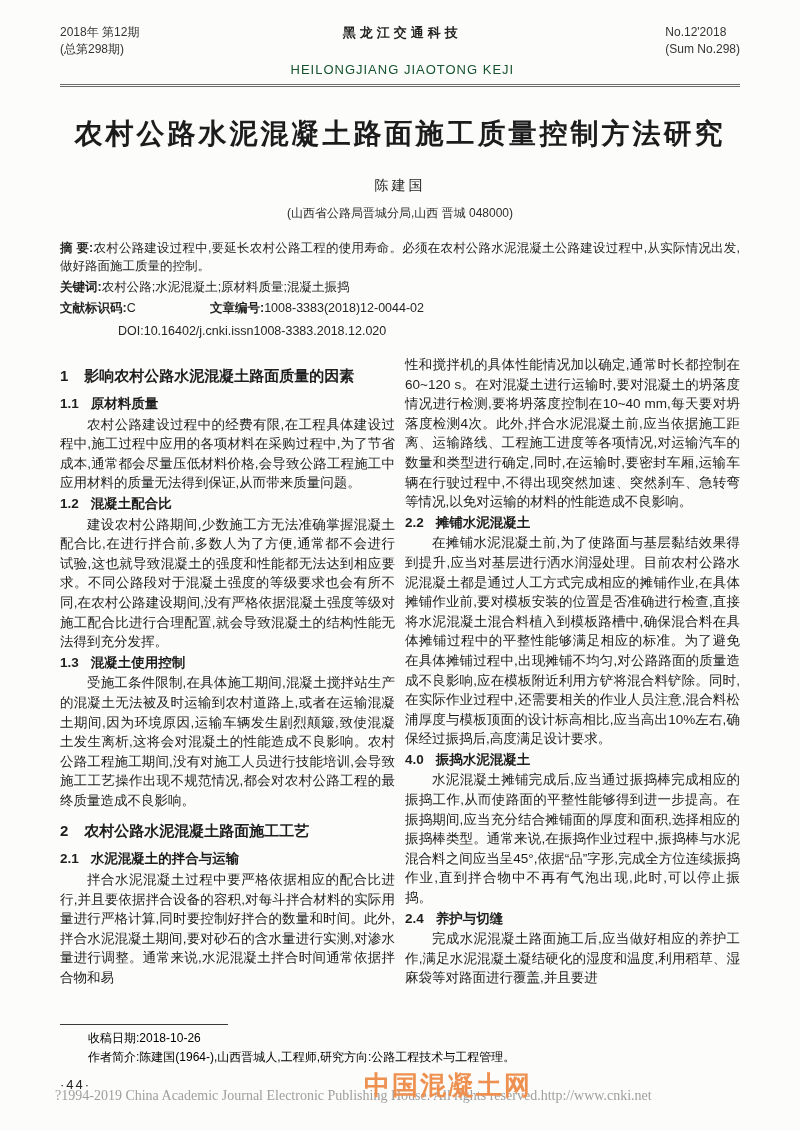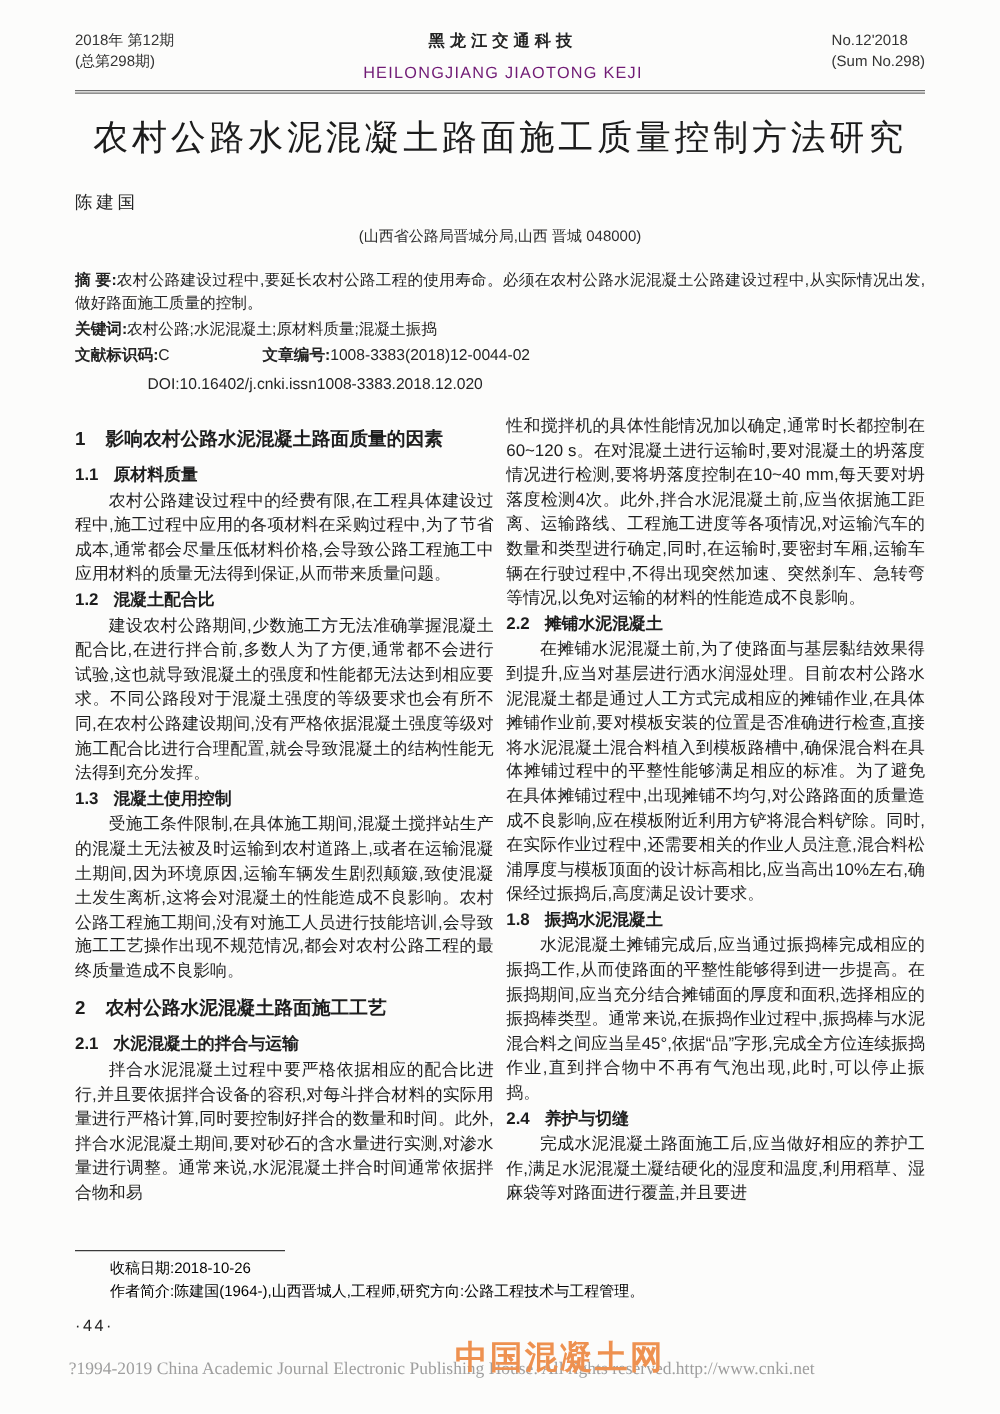--- a/index.html
+++ b/index.html
@@ -9,26 +9,26 @@
     background:#fcfcfb; color:#242424; overflow:hidden;
     font-family:"Liberation Sans","DejaVu Sans",sans-serif;
   }
   .content { position:absolute; left:60px; top:24px; width:680px; }
 
   
   .jheader { display:flex; justify-content:space-between; align-items:flex-start; }
   .jh-side { font-size:12px; line-height:17px; color:#333; white-space:nowrap; }
   .jh-center { text-align:center; }
   .jh-cn { font-size:13px; font-weight:bold; letter-spacing:4px; }
-  .jh-en { font-size:13px; letter-spacing:1px; margin-top:8px; color:#701a75; }
+  .jh-en { font-size:13px; letter-spacing:1px; margin-top:20px; color:#14532d; }
   .double-rule { margin-top:7px; height:3px; border-top:1px solid #6c6c6c; border-bottom:1px solid #6c6c6c; }
 
   
-  .article-title { margin-top:16px; text-align:center; font-size:28px; font-weight:normal; letter-spacing:3px; color:#1c1c1c; }
-  .author { margin-top:24px; text-align:left; font-size:14px; letter-spacing:3px; }
+  .article-title { margin-top:28px; text-align:center; font-size:28px; font-weight:bold; letter-spacing:3px; color:#1c1c1c; }
+  .author { margin-top:24px; text-align:center; font-size:14px; letter-spacing:3px; }
   .affiliation { margin-top:10px; text-align:center; font-size:12px; color:#2d2d2d; }
 
   
   .meta { margin-top:17px; font-size:12.5px; line-height:18px; }
   .meta .row { text-align:justify; }
   .meta .label { font-weight:bold; }
   .class-row { margin-top:3px; display:flex; }
   .class-row .item1 { width:220px; }
   .class-row .item2 { width:150px; }
   .doi-row { margin-top:5px; padding-left:58px; }
@@ -107,21 +107,21 @@
           <div class="blk h2"><span class="num">1.3</span><span>混凝土使用控制</span></div>
           <div class="blk p">受施工条件限制,在具体施工期间,混凝土搅拌站生产的混凝土无法被及时运输到农村道路上,或者在运输混凝土期间,因为环境原因,运输车辆发生剧烈颠簸,致使混凝土发生离析,这将会对混凝土的性能造成不良影响。农村公路工程施工期间,没有对施工人员进行技能培训,会导致施工工艺操作出现不规范情况,都会对农村公路工程的最终质量造成不良影响。</div>
           <div class="blk h1"><span class="num">2</span><span>农村公路水泥混凝土路面施工工艺</span></div>
           <div class="blk h2"><span class="num">2.1</span><span>水泥混凝土的拌合与运输</span></div>
           <div class="blk p">拌合水泥混凝土过程中要严格依据相应的配合比进行,并且要依据拌合设备的容积,对每斗拌合材料的实际用量进行严格计算,同时要控制好拌合的数量和时间。此外,拌合水泥混凝土期间,要对砂石的含水量进行实测,对渗水量进行调整。通常来说,水泥混凝土拌合时间通常依据拌合物和易</div>
         </div>
       <div class="col" id="col-right">
           <div class="blk p noindent">性和搅拌机的具体性能情况加以确定,通常时长都控制在60~120 s。在对混凝土进行运输时,要对混凝土的坍落度情况进行检测,要将坍落度控制在10~40 mm,每天要对坍落度检测4次。此外,拌合水泥混凝土前,应当依据施工距离、运输路线、工程施工进度等各项情况,对运输汽车的数量和类型进行确定,同时,在运输时,要密封车厢,运输车辆在行驶过程中,不得出现突然加速、突然刹车、急转弯等情况,以免对运输的材料的性能造成不良影响。</div>
           <div class="blk h2"><span class="num">2.2</span><span>摊铺水泥混凝土</span></div>
           <div class="blk p">在摊铺水泥混凝土前,为了使路面与基层黏结效果得到提升,应当对基层进行洒水润湿处理。目前农村公路水泥混凝土都是通过人工方式完成相应的摊铺作业,在具体摊铺作业前,要对模板安装的位置是否准确进行检查,直接将水泥混凝土混合料植入到模板路槽中,确保混合料在具体摊铺过程中的平整性能够满足相应的标准。为了避免在具体摊铺过程中,出现摊铺不均匀,对公路路面的质量造成不良影响,应在模板附近利用方铲将混合料铲除。同时,在实际作业过程中,还需要相关的作业人员注意,混合料松浦厚度与模板顶面的设计标高相比,应当高出10%左右,确保经过振捣后,高度满足设计要求。</div>
-          <div class="blk h2"><span class="num">1.8</span><span>振捣水泥混凝土</span></div>
+          <div class="blk h2"><span class="num">4.0</span><span>振捣水泥混凝土</span></div>
           <div class="blk p">水泥混凝土摊铺完成后,应当通过振捣棒完成相应的振捣工作,从而使路面的平整性能够得到进一步提高。在振捣期间,应当充分结合摊铺面的厚度和面积,选择相应的振捣棒类型。通常来说,在振捣作业过程中,振捣棒与水泥混合料之间应当呈45°,依据“品”字形,完成全方位连续振捣作业,直到拌合物中不再有气泡出现,此时,可以停止振捣。</div>
           <div class="blk h2"><span class="num">2.4</span><span>养护与切缝</span></div>
           <div class="blk p">完成水泥混凝土路面施工后,应当做好相应的养护工作,满足水泥混凝土凝结硬化的湿度和温度,利用稻草、湿麻袋等对路面进行覆盖,并且要进</div>
         </div>
     </div>
 
     <div class="footnote">
       <div class="footnote-rule"></div>
       <div class="fn-line"><span>收稿日期:</span><span>2018-10-26</span></div>
       <div class="fn-line"><span>作者简介:</span><span>陈建国(1964-),山西晋城人,工程师,研究方向:公路工程技术与工程管理。</span></div>

